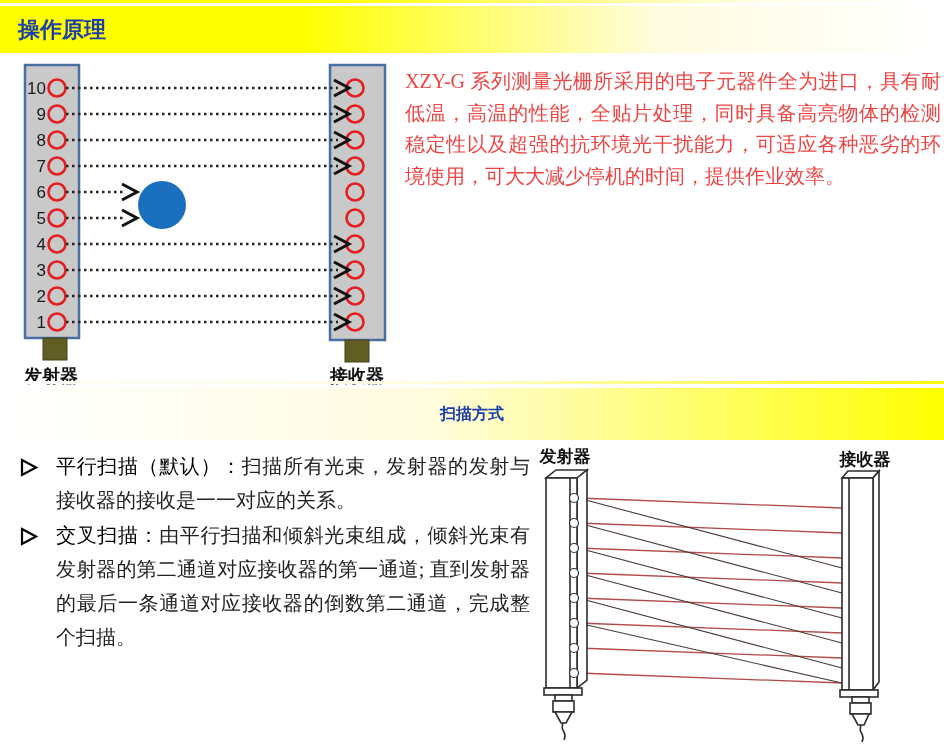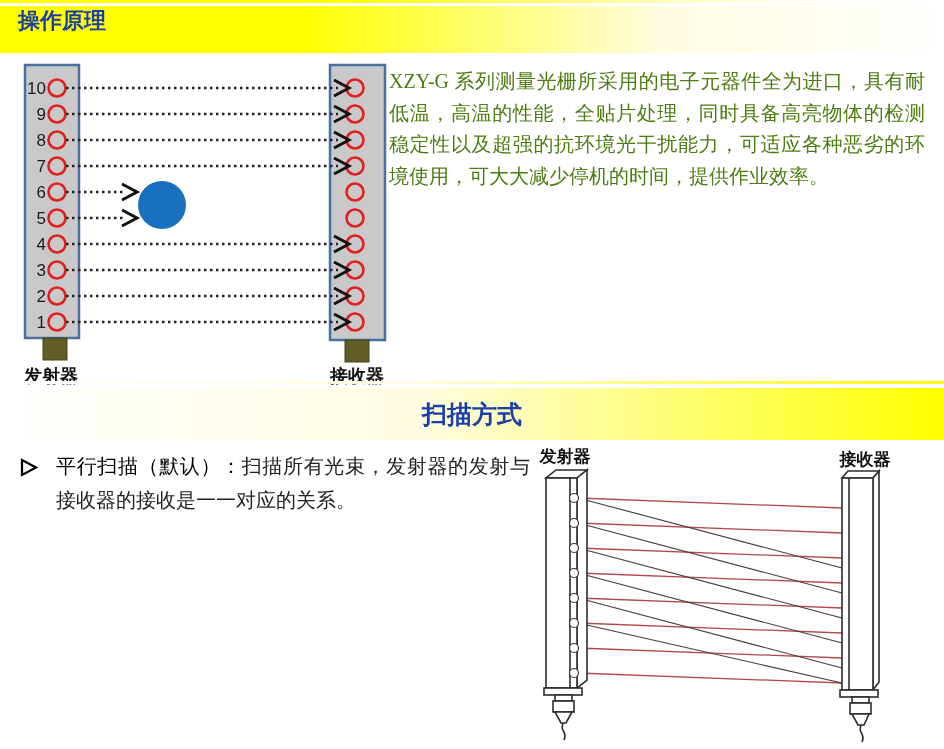--- a/index.html
+++ b/index.html
@@ -4,33 +4,33 @@
 <style>
   html,body{margin:0;padding:0;background:#fff;}
   #page{position:relative;width:944px;height:749px;background:#fff;overflow:hidden;
         font-family:"Liberation Serif", serif;color:#262626;}
 
   .topline{position:absolute;left:0;top:0;width:944px;height:3px;
            background:linear-gradient(90deg,#ffff00 0%,#ffff00 35%,#fffde9 80%,#ffffff 100%);}
   .bar1{position:absolute;left:0;top:6px;width:944px;height:47px;
         background:linear-gradient(90deg,#ffff00 0%,#ffff00 32%,#fffdе0 70%,#fffef2 88%,#ffffff 100%);
         background:linear-gradient(90deg,#ffff00 0%,#ffff00 32%,#fffce0 70%,#ffffff 100%);
-        display:flex;}
+        display:flex;align-items:center;}
   .bar1 .t{margin-left:18px;font-family:"Liberation Sans",sans-serif;font-weight:bold;
            font-size:22px;color:#1b3fa8;}
 
   .line2{position:absolute;left:0;top:381px;width:944px;height:3px;
          background:linear-gradient(90deg,#ffffff 0%,#fffce0 45%,#ffff00 100%);}
   .bar2{position:absolute;left:0;top:388px;width:944px;height:52px;
         background:linear-gradient(90deg,#ffffff 0%,#fffce0 45%,#ffff00 100%);
         display:flex;align-items:center;justify-content:center;}
-  .bar2 .t{font-family:"Liberation Sans",sans-serif;font-weight:bold;font-size:25px;color:#1b3fa8;}
-
-  .para{position:absolute;left:389px;top:66px;width:536px;
-        font-size:20px;line-height:31.5px;text-align:justify;color:#4d7c0f;}
+  .bar2 .t{font-family:"Liberation Sans",sans-serif;font-weight:bold;font-size:16px;color:#1b3fa8;}
+
+  .para{position:absolute;left:405px;top:66px;width:536px;
+        font-size:20px;line-height:31.5px;text-align:justify;color:#ef4444;}
 
   .bullets{position:absolute;left:14px;top:449px;width:516px;}
   .bullet{display:flex;margin:0 0 1px 0;}
   .bullet .mk{flex:0 0 42px;padding-top:9px;padding-left:6px;box-sizing:border-box;}
   .bullet .bd{flex:1;font-size:20px;line-height:34px;text-align:justify;color:#222;}
   .bullet .term{font-family:"Liberation Sans",sans-serif;font-weight:normal;color:#000;}
 
   svg text{font-family:"Liberation Sans",sans-serif;}
   .dia{position:absolute;}
 </style>
@@ -139,20 +139,28 @@
   </div>
 
   <div class="bullets">
     <div class="bullet">
       <span class="mk">
         <svg width="19" height="20" viewBox="0 0 19 20">
             <polygon points="2,2 16,9.5 2,17" fill="#fff" stroke="#000" stroke-width="2.2"></polygon>
           </svg>
       </span>
       <span class="bd"><span class="term">平行扫描（默认）：</span><span>扫描所有光束，发射器的发射与接收器的接收是一一对应的关系。</span></span>
+    </div>
+    <div class="bullet">
+      <span class="mk">
+        <svg width="19" height="20" viewBox="0 0 19 20">
+            <polygon points="2,2 16,9.5 2,17" fill="#fff" stroke="#000" stroke-width="2.2"></polygon>
+          </svg>
+      </span>
+      <span class="bd"><span class="term">交叉扫描：</span><span>由平行扫描和倾斜光束组成，倾斜光束有发射器的第二通道对应接收器的第一通道; 直到发射器的最后一条通道对应接收器的倒数第二通道，完成整个扫描。</span></span>
     </div>
   </div>
 
   <svg class="dia" style="left:530px;top:443px" width="414" height="306" viewBox="0 0 414 306">
     <text x="35" y="19" text-anchor="middle" font-size="17" font-weight="bold" fill="#111">发射器</text>
     <text x="335" y="22" text-anchor="middle" font-size="17" font-weight="bold" fill="#111">接收器</text>
 
     <g>
       <g stroke="#b24a4a" stroke-width="1.3">
         <line x1="48" y1="55" x2="312" y2="65"></line>

